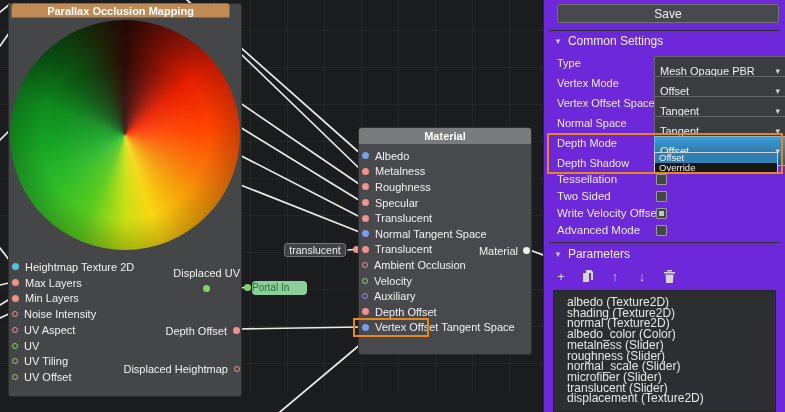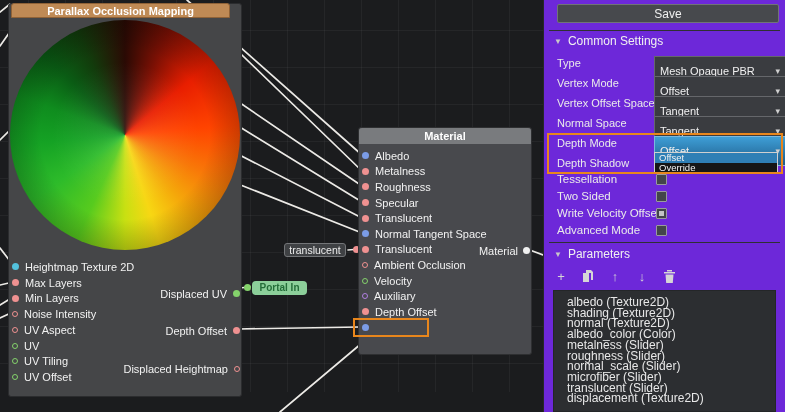--- a/index.html
+++ b/index.html
@@ -37,21 +37,21 @@
   .mat-header{position:absolute;left:0;right:0;top:0;height:16px;background:#797b7e;border-radius:3px 3px 0 0;
     color:#fff;font-size:11px;font-weight:bold;text-align:center;line-height:16px;}
   .mat-pins{position:absolute;left:3px;top:20px;right:0;}
   .mat-pins .pin-row{height:15.6px;}
   .mat-out{position:absolute;right:1px;top:115px;height:15px;display:flex;align-items:center;gap:5px;}
 
   .reroute{position:absolute;left:284px;top:243px;width:62px;height:14px;background:#3f4144;border:1px solid #737578;
     border-radius:3px;color:#ececec;font-size:10.5px;text-align:center;line-height:12px;z-index:2;}
   .reroute-pin{position:absolute;left:353px;top:246px;z-index:2;background:#ef9191;}
   .portal{position:absolute;left:252px;top:281px;width:55px;height:14px;background:#8ccf9a;border-radius:4px;
-    color:#256e3a;font-size:10px;font-weight:bold;text-align:center;line-height:14px;z-index:2;}
+    color:#256e3a;font-size:10px;font-weight:normal;text-align:left;line-height:14px;z-index:2;}
   .portal-pin{position:absolute;left:244px;top:284px;z-index:2;background:#84d26b;}
 
   .hl-box{border:2px solid #e8861c;position:absolute;background:transparent;}
   .canvas-hl{left:353px;top:318px;width:76px;height:19px;z-index:4;}
 
   
   .panel{position:absolute;left:543px;top:0;width:242px;height:412px;background:#6d28d9;border-left:1px solid #26272a;}
   .save{position:absolute;left:13px;top:4px;width:222px;height:19px;background:#47494d;border:1px solid #717377;
     border-radius:2px;color:#f0f0f0;font-size:12px;}
   .divider{position:absolute;left:5px;right:5px;height:1px;background:#2f3033;}
@@ -150,21 +150,21 @@
           <div class="pin-row">
             <span class="pin hollow" style="border-color: rgb(132, 210, 107);"></span>
             <span class="pin-label">UV Tiling</span>
           </div>
           <div class="pin-row">
             <span class="pin hollow" style="border-color: rgb(132, 210, 107);"></span>
             <span class="pin-label">UV Offset</span>
           </div>
         </div>
       <div id="pom-outputs">
-          <div class="pin-row pom-out" style="top: 282px;">
+          <div class="pin-row pom-out" style="top: 263px; flex-direction: column;">
             <span class="pin-label">Displaced UV</span>
             <span class="pin" style="background: rgb(132, 210, 107);"></span>
           </div>
           <div class="pin-row pom-out" style="top: 319px;">
             <span class="pin-label">Depth Offset</span>
             <span class="pin" style="background: rgb(239, 145, 145);"></span>
           </div>
           <div class="pin-row pom-out" style="top: 357px;">
             <span class="pin-label">Displaced Heightmap</span>
             <span class="pin hollow" style="border-color: rgb(239, 145, 145);"></span>
@@ -219,20 +219,21 @@
           <div class="pin-row">
             <span class="pin hollow" style="border-color: rgb(176, 127, 224);"></span>
             <span class="pin-label">Auxiliary</span>
           </div>
           <div class="pin-row">
             <span class="pin" style="background: rgb(239, 145, 145);"></span>
             <span class="pin-label">Depth Offset</span>
           </div>
           <div class="pin-row">
             <span class="pin" style="background: rgb(123, 156, 230);"></span>
+            <span class="pin-label">Vertex Offset Tangent Space</span>
           </div>
         </div>
       <div class="mat-out">
         <span class="pin-label">Material</span>
         <span class="pin" id="mat-out-pin" style="background: rgb(240, 240, 240);"></span>
       </div>
     </div>
 
     <div class="hl-box canvas-hl"></div>
   </div>

